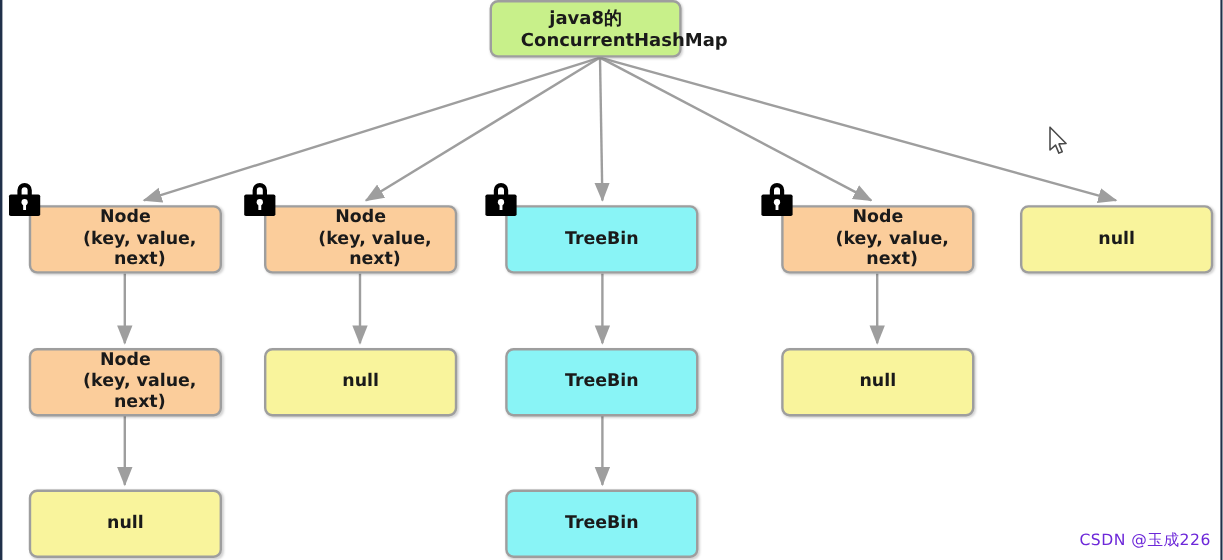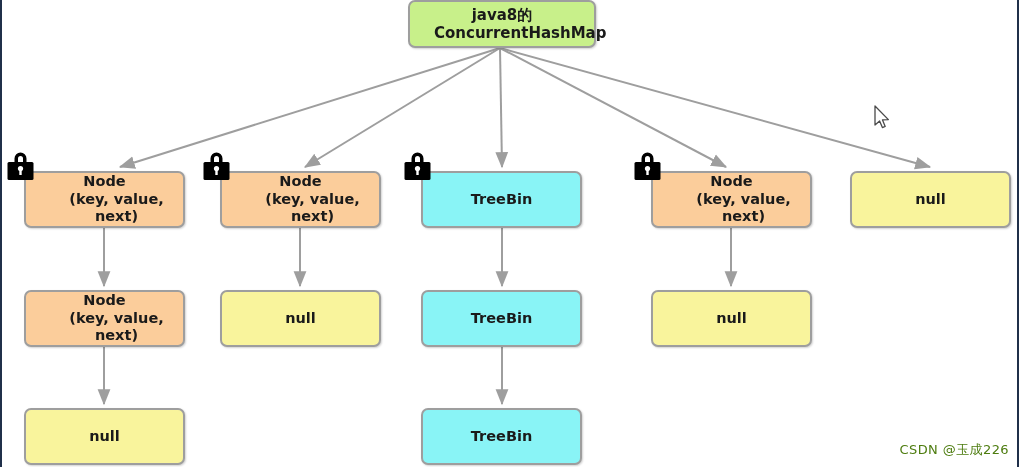--- a/index.html
+++ b/index.html
@@ -60,21 +60,21 @@
     position: absolute;
     width: 18px;
     height: 26px;
     z-index: 9;
   }
   .watermark {
     position: absolute;
     right: 10px;
     bottom: 8px;
     font-size: 13px;
-    color: #4d7c0f;
+    color: #6d28d9;
     font-family: "DejaVu Sans", "Liberation Sans", sans-serif;
     white-space: nowrap;
     letter-spacing: 0.4px;
   }
   .left-border {
     position: absolute;
     left: 0; top: 0;
     width: 2px;
     height: 467px;
     background: #20304a;
@@ -111,21 +111,21 @@
     <g id="chain-edges">
         <line x1="104" y1="228" x2="104" y2="286" stroke="#9e9e9e" stroke-width="2" marker-end="url(#arrowhead)"></line>
         <line x1="104" y1="345" x2="104" y2="404" stroke="#9e9e9e" stroke-width="2" marker-end="url(#arrowhead)"></line>
         <line x1="300" y1="228" x2="300" y2="286" stroke="#9e9e9e" stroke-width="2" marker-end="url(#arrowhead)"></line>
         <line x1="502" y1="228" x2="502" y2="286" stroke="#9e9e9e" stroke-width="2" marker-end="url(#arrowhead)"></line>
         <line x1="502" y1="345" x2="502" y2="404" stroke="#9e9e9e" stroke-width="2" marker-end="url(#arrowhead)"></line>
         <line x1="731" y1="228" x2="731" y2="286" stroke="#9e9e9e" stroke-width="2" marker-end="url(#arrowhead)"></line>
       </g>
   </svg>
 
-  <div class="node-box root-box fill-green" style="left:408px; top:0px; width:188px; height:48px;">
+  <div class="node-box root-box fill-green" style="left:408px; top:0px; width:160px; height:48px;">
     <span class="label-stack">
       <span class="l1">java8的</span>
       <span class="l2">ConcurrentHashMap</span>
     </span>
   </div>
 
   <div id="cells">
       <div class="node-box cell-box" style="left: 24px; top: 171px; width: 161px; height: 57px; background: rgb(251, 205, 155);">
         <span class="label-stack">
           <span class="l1">Node</span>

